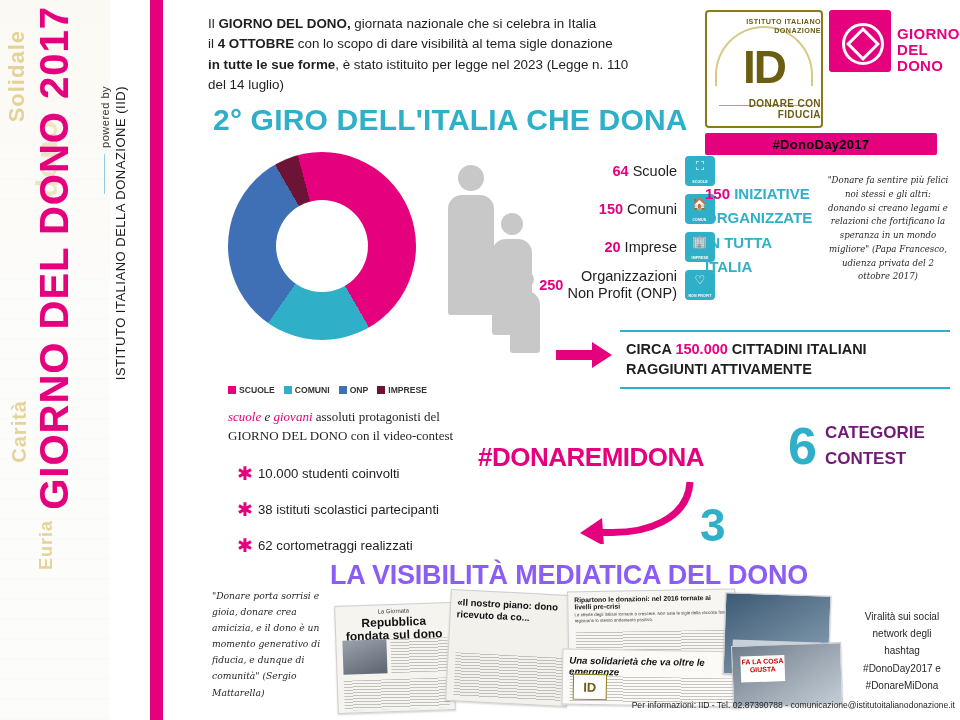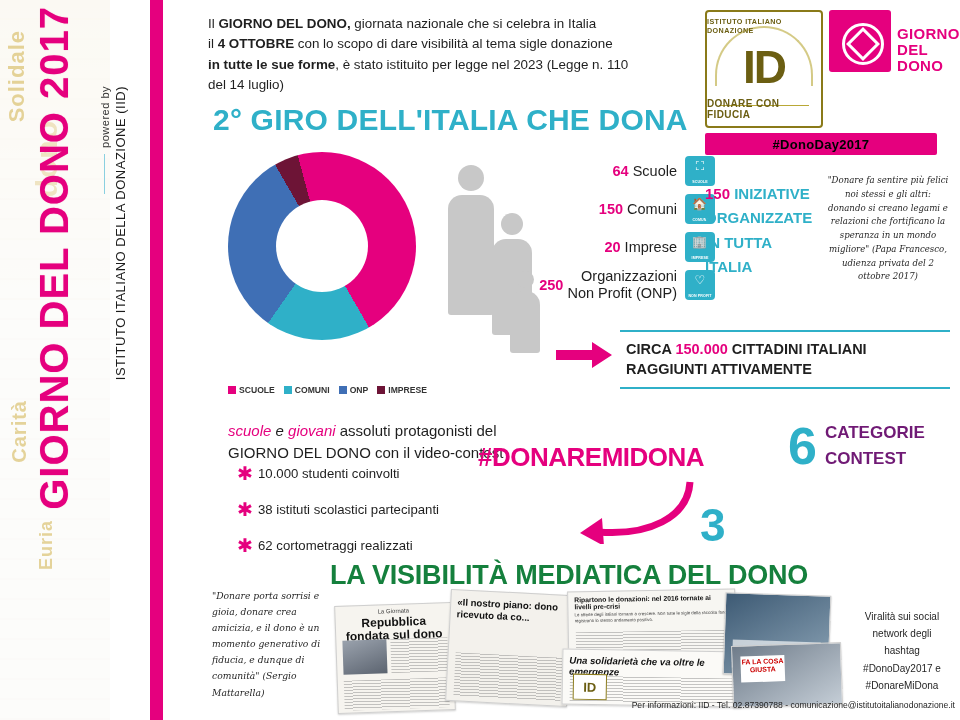--- a/index.html
+++ b/index.html
@@ -77,21 +77,21 @@
   
   .logo-box {
     position: absolute; left: 705px; top: 10px; width: 245px; height: 128px;
     display: flex; gap: 6px;
   }
   .iid-logo {
     width: 118px; height: 118px; border: 2px solid #8a7a19; border-radius: 4px;
     position: relative; background: #fff; overflow: hidden;
   }
   .iid-logo .ring-top, .iid-logo .ring-bot {
-    position: absolute; left: 0; right: 0; text-align: left;
+    position: absolute; left: 0; right: 0; text-align: right;
     font-size: 7.2px; color: #6b5e12; font-weight: bold; letter-spacing: .4px;
   }
   .iid-logo .ring-top { top: 5px; }
   .iid-logo .ring-bot { bottom: 6px; font-size: 10px; }
   .iid-logo .big { position: absolute; left:0; right:0; top: 28px; text-align:center;
     font-size: 46px; font-weight: bold; color: #6b5e12; letter-spacing: -2px; }
   .iid-logo .arc {
     position:absolute; left: 8px; right: 8px; top: 14px; height: 60px;
     border: 2px solid #b9a836; border-bottom: none; border-radius: 60px 60px 0 0;
     opacity:.6;
@@ -213,22 +213,22 @@
     position: absolute; left: 620px; top: 330px; width: 330px;
   }
   .circa-box .rule { height: 2px; background: #2fb0c8; width: 100%; }
   .circa-box .txt {
     padding: 8px 0 8px 6px; font-size: 14.5px; font-weight: bold; color: #1f1f1f; line-height: 1.35;
   }
   .circa-box .txt .n { color: #e5007e; }
 
   
   .scuole-line {
-    position: absolute; left: 228px; top: 420px; width: 330px;
-    font-family: Liberation Sans, sans-serif; font-size: 15px; color: #1f1f1f; line-height: 1.45;
+    position: absolute; left: 228px; top: 408px; width: 330px;
+    font-family: Liberation Serif, serif; font-size: 13px; color: #1f1f1f; line-height: 1.45;
   }
   .scuole-line .pink { color: #e5007e; font-style: italic; }
   .scuole-line i { font-style: italic; }
 
   .bullets { position: absolute; left: 232px; top: 455px; width: 300px; }
   .bullet { display: flex; align-items: center; height: 36px; font-size: 13.2px; color: #1f1f1f; }
   .bullet .star { color: #e5007e; font-size: 19px; width: 26px; text-align: center; }
 
   
   .dmd {
@@ -246,21 +246,21 @@
 
   .prem3 {
     position: absolute; left: 700px; top: 505px; width: 258px; display: flex; align-items: center;
   }
   .prem3 .big { font-size: 46px; font-weight: bold; color: #2fb0c8; line-height: .9; margin-right: 10px; }
   .prem3 .lines { font-size: 12.6px; font-weight: bold; color: #1f1f1f; line-height: 1.7; }
 
   
   .visib {
     position: absolute; left: 330px; top: 560px; width: 580px;
-    font-size: 27px; font-weight: bold; color: #15803d; letter-spacing: -.2px;
+    font-size: 27px; font-weight: bold; color: #8b5cf6; letter-spacing: -.2px;
   }
 
   
   .matt {
     position: absolute; left: 212px; top: 588px; width: 122px;
     font-family: "DejaVu Serif", serif; font-size: 9.2px; font-style: italic;
     color: #1f1f1f; line-height: 1.75;
   }
 
   

